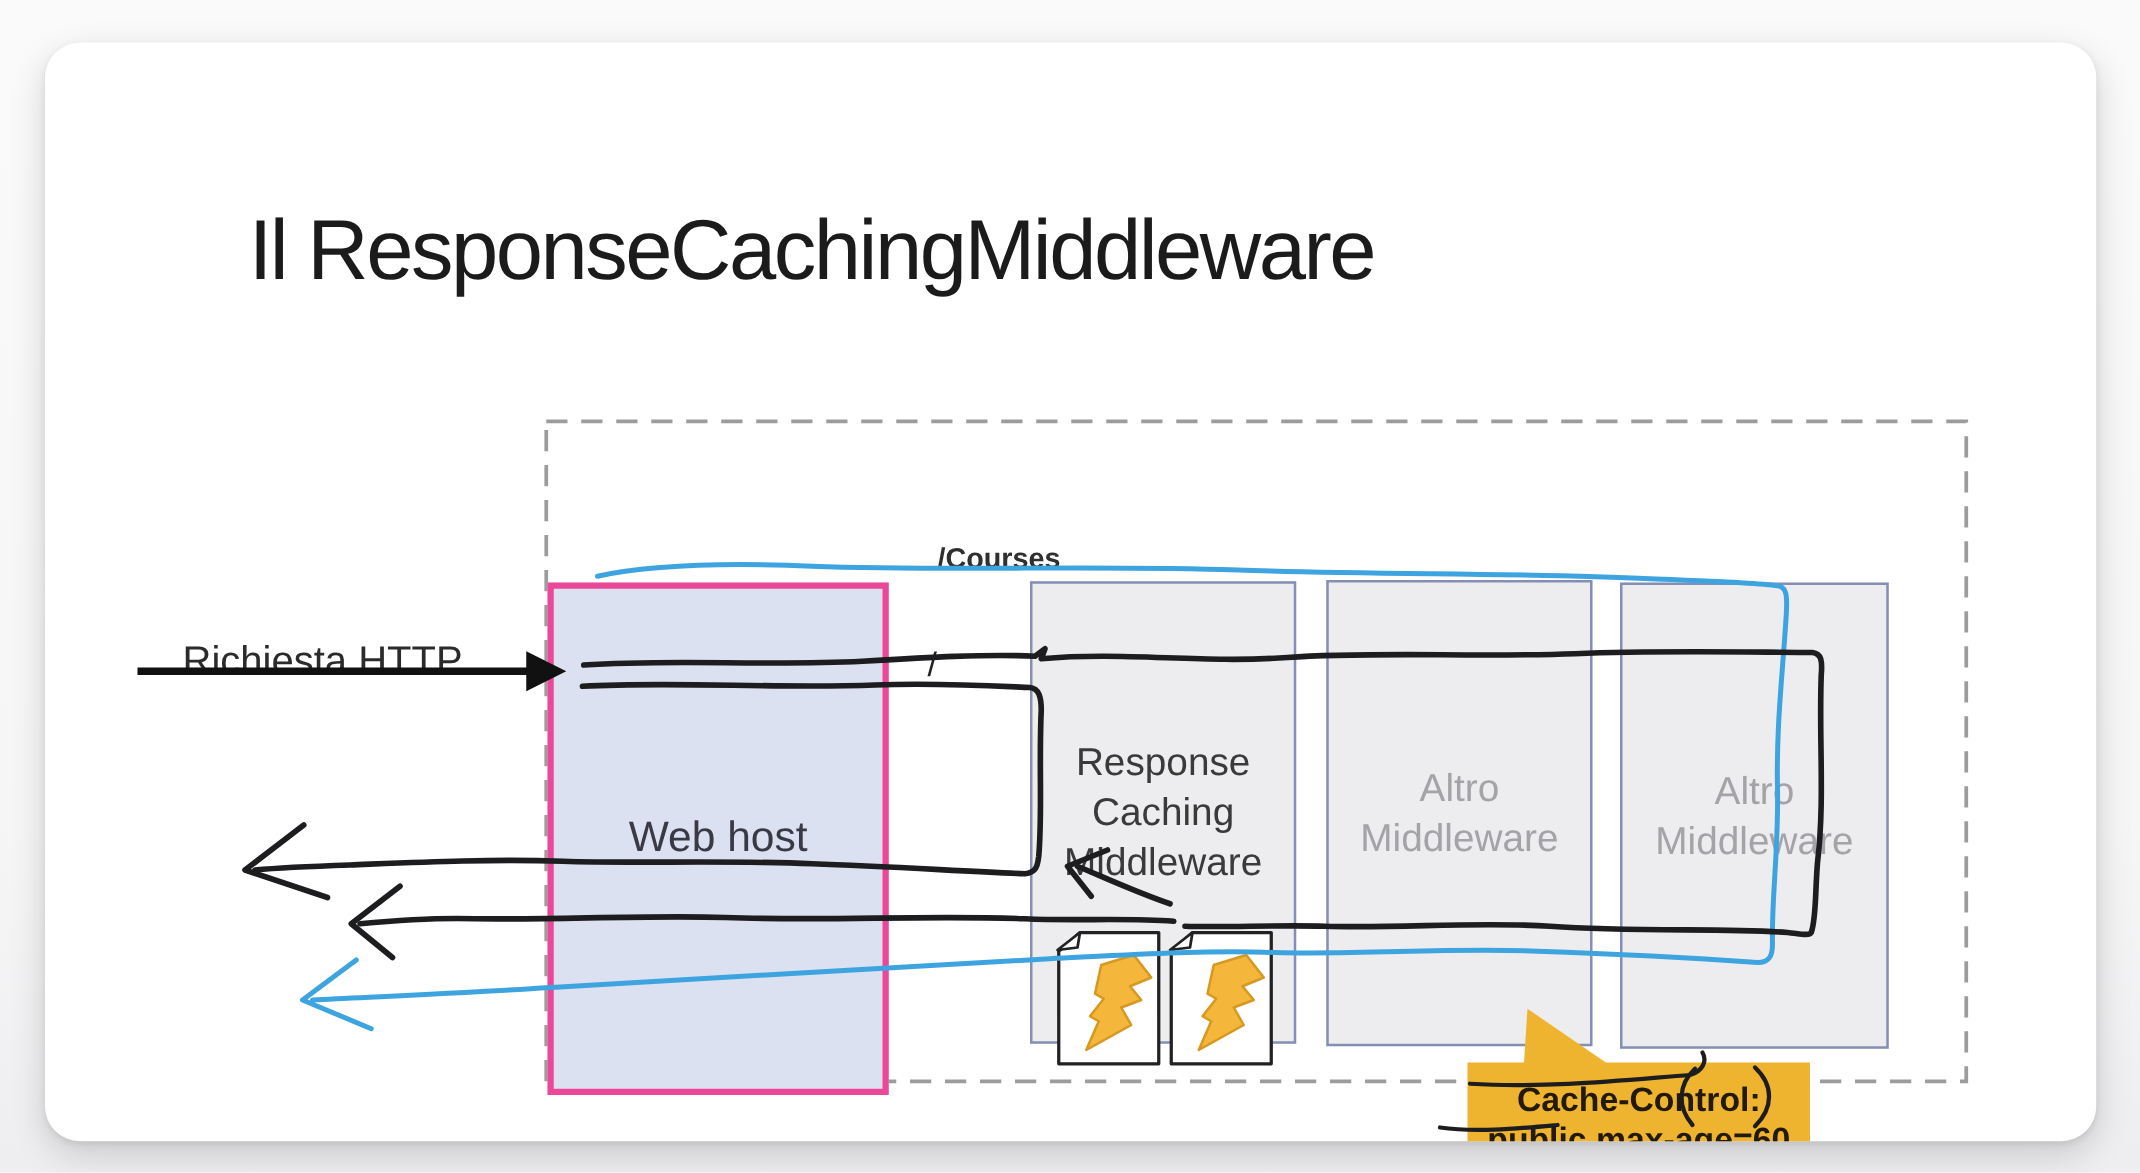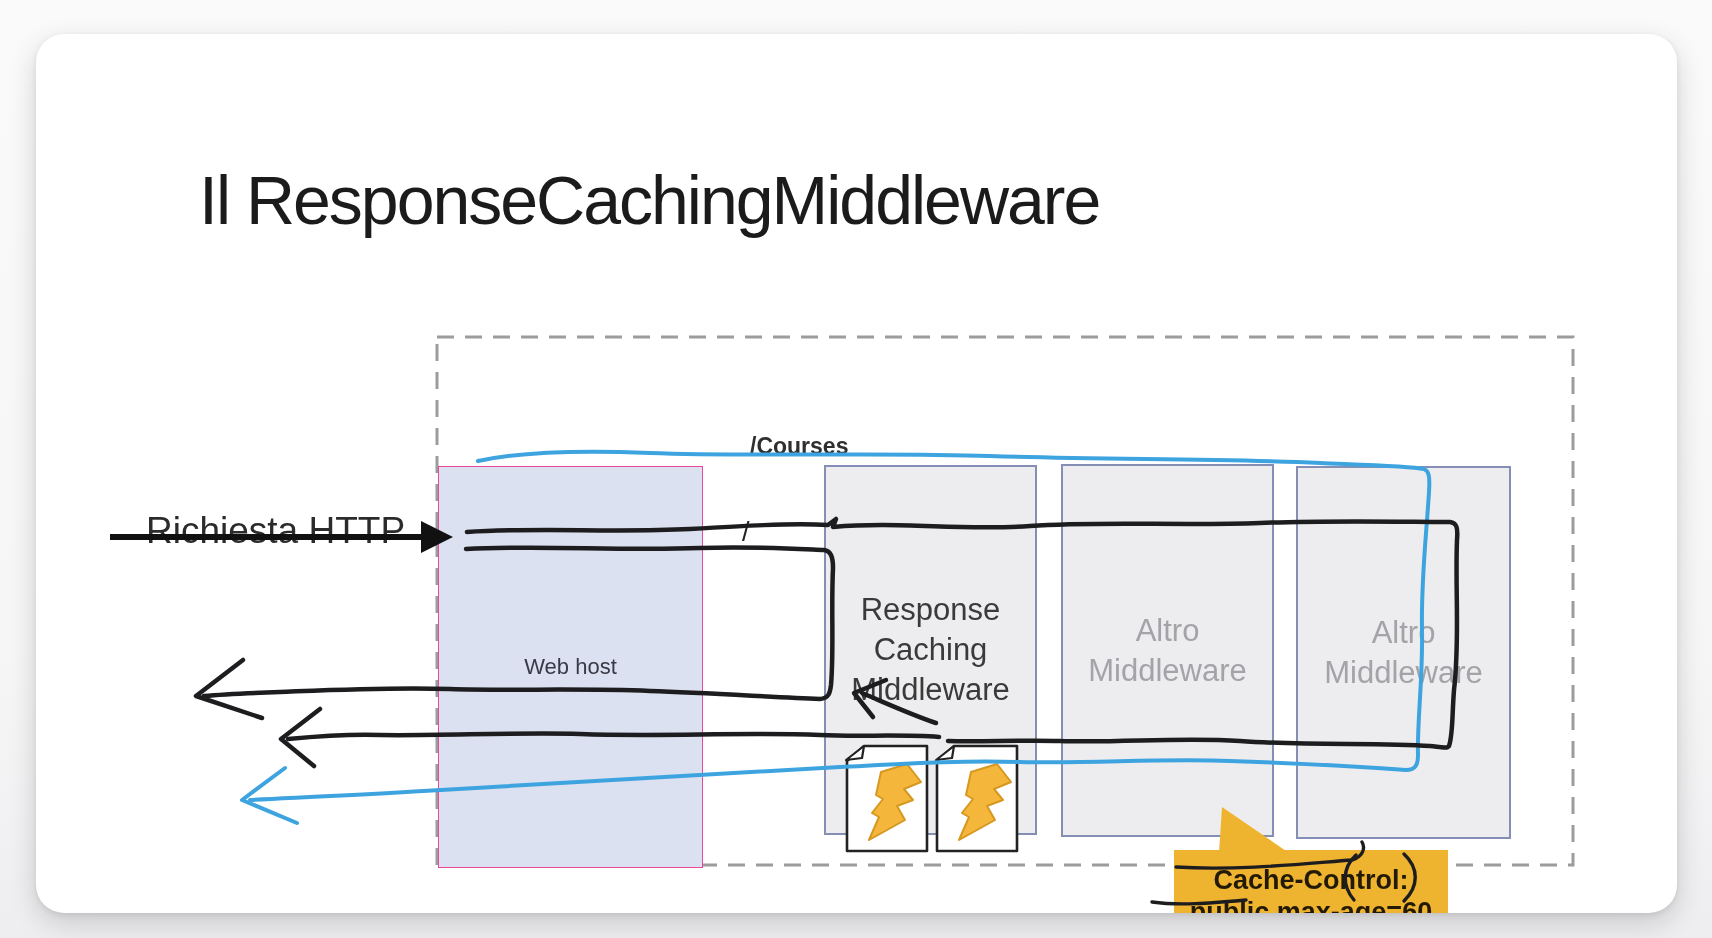--- a/index.html
+++ b/index.html
@@ -27,30 +27,30 @@
   }
   .process-label .reg{font-size:41px;color:#1c1c1c;}
   .process-label .mono{font-size:38px;font-weight:bold;font-family:"Liberation Mono",monospace;color:#111;}
   .route-courses{
     position:absolute;left:714px;top:401px;font-size:23px;font-weight:700;color:#2f2f2f;z-index:6;line-height:1;
   }
   .route-root{
     position:absolute;left:706px;top:485px;font-size:27px;color:#222;z-index:6;line-height:1;
   }
   .request-label{
-    position:absolute;left:110px;top:478px;font-size:37px;color:#2b2b2b;z-index:6;line-height:1;white-space:nowrap;
+    position:absolute;left:110px;top:478px;font-size:32px;color:#2b2b2b;z-index:6;line-height:1;white-space:nowrap;
   }
   .pipebox{
     position:absolute;display:flex;align-items:center;justify-content:center;
     text-align:center;z-index:10;line-height:1.28;
   }
   .box-webhost{
     left:402px;top:432px;width:263px;height:400px;
-    background:#dbe1f1;border:1px solid #ec4899;
-    font-size:22px;color:#3a3a46;
+    background:#dbe1f1;border:5px solid #ec4899;
+    font-size:34px;color:#3a3a46;
   }
   .box-rcm{
     left:788px;top:431px;width:213px;height:370px;
     background:#ededef;border:2px solid #858fb5;
     font-size:31px;color:#3a3a3a;padding:0 8px;box-sizing:border-box;
   }
   .box-altro1{
     left:1025px;top:430px;width:213px;height:373px;
     background:#ededef;border:2px solid #858fb5;
     font-size:31px;color:#a3a3a8;padding:0 6px;box-sizing:border-box;

